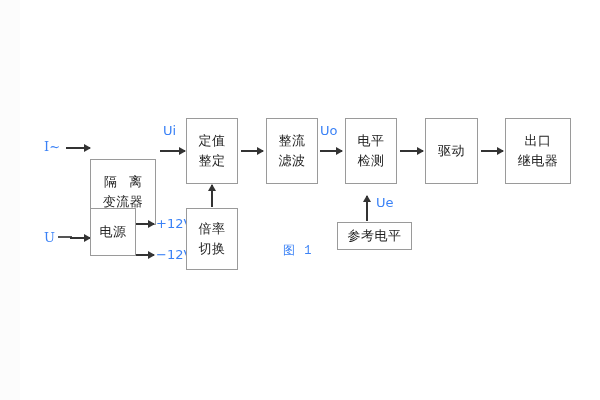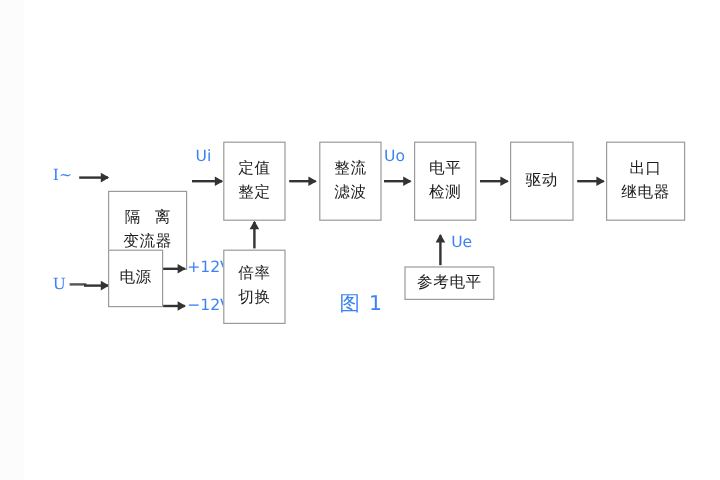--- a/index.html
+++ b/index.html
@@ -42,21 +42,21 @@
   .block.wide-gap .ln:first-child { letter-spacing: 4px; padding-left: 4px; }
   
   .lbl {
     position: absolute;
     font-size: 13px;
     color: #3b82f6;
     white-space: nowrap;
     line-height: 1;
   }
   .lbl.serif { font-family: "DejaVu Serif", "Liberation Serif", serif; }
-  .lbl.cap { font-size: 17px; letter-spacing: 1px; }
+  .lbl.cap { font-size: 12px; letter-spacing: 1px; font-family: Liberation Mono, monospace; }
   
   .harrow, .varrow, .plainline {
     position: absolute;
   }
   .harrow .shaft {
     position: absolute;
     left: 0; top: 50%;
     height: 1.6px;
     margin-top: -0.8px;
     background: #333333;
@@ -114,21 +114,21 @@
     <span class="ln">隔 离</span>
     <span class="ln">变流器</span>
   </div>
 
   <div class="lbl" style="left:163px; top:124px;">Ui</div>
   <div class="harrow" style="left:160px; top:146px; width:25px; height:10px;">
     <div class="shaft"></div>
       <div class="head"></div>
   </div>
 
-  <div class="block" style="left:186px; top:118px; width:52px; height:66px;">
+  <div class="block" style="left:186px; top:118px; width:52px; height:66px;font-family:Liberation Serif, serif;">
     <span class="ln">定值</span>
     <span class="ln">整定</span>
   </div>
 
   <div class="harrow" style="left:241px; top:146px; width:22px; height:10px;">
     <div class="shaft"></div>
       <div class="head"></div>
   </div>
 
   <div class="block" style="left:266px; top:118px; width:52px; height:66px;">

